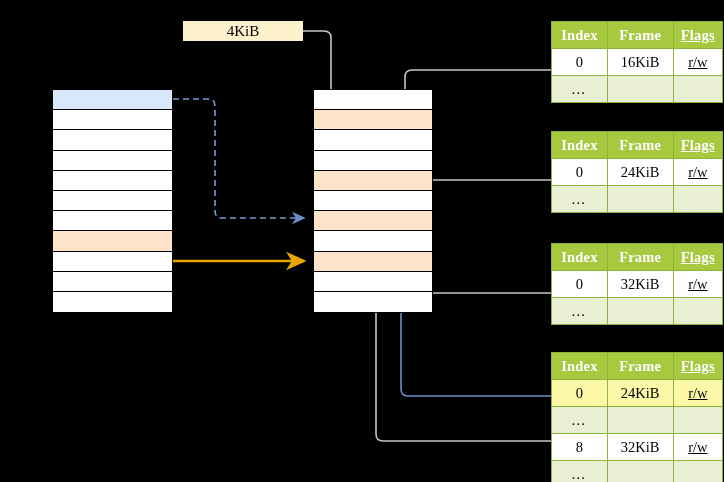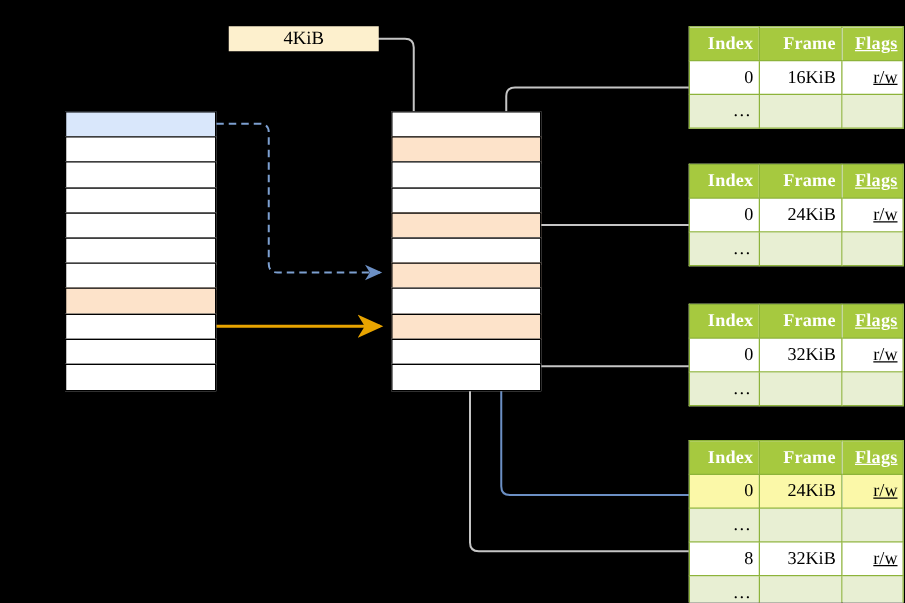--- a/index.html
+++ b/index.html
@@ -46,21 +46,21 @@
     border-spacing:0;
     background:#fff;
     font-size:14.5px;
   }
   .ptable td,.ptable th{
     box-sizing:border-box;
     border:1px solid #8db33a;
     padding:1px 4px;
     height:26px;
     line-height:24px;
-    text-align:right;
+    text-align:center;
     font-weight:normal;
     vertical-align:middle;
     white-space:nowrap;
     overflow:hidden;
     margin-top:33px;
   }
   .ptable th{
     background:#a6c93f;
     color:#ffffff;
     font-weight:bold;

